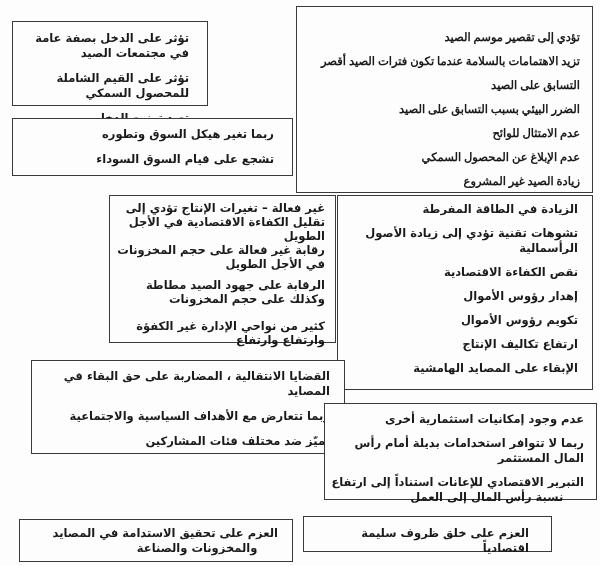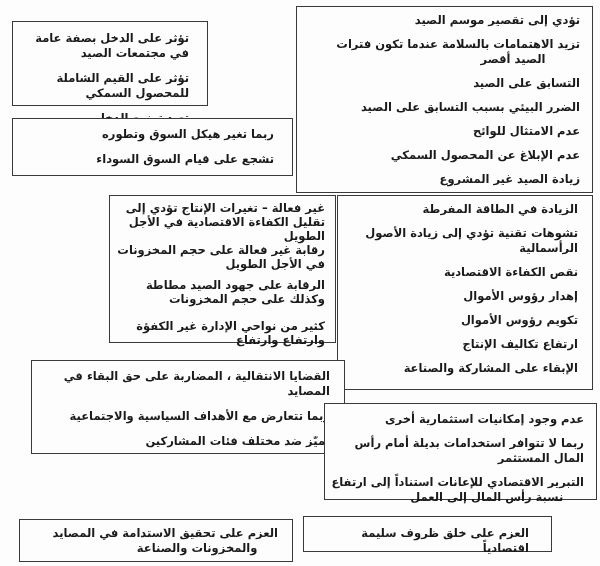--- a/index.html
+++ b/index.html
@@ -21,21 +21,21 @@
   .ln {
     font-size:11.5px;
     font-weight:bold;
     line-height:15px;
     text-align:right;
     margin-bottom:var(--gap,0px);
   }
   
   .b0 { right:auto; left:12px;  top:21px;  width:196px; height:85px;  padding:9px 18px 0 6px;  --gap:10px; }
   .b1 { left:12px;  top:118px; width:281px; height:58px;  padding:8px 18px 0 6px;  --gap:10px; }
-  .b2 { left:296px; top:6px;   width:297px; height:187px; padding:6px 12px 0 6px;  --gap:9px;  }
+  .b2 { left:296px; top:6px;   width:297px; height:187px; padding:23px 12px 0 6px;font-family:Liberation Serif, serif;  --gap:9px;  }
   .b3 { left:109px; top:195px; width:227px; height:148px; padding:5px 10px 0 5px;  --gap:0px;  }
   .b4 { left:337px; top:195px; width:256px; height:195px; padding:6px 14px 0 6px;  --gap:9px;  }
   .b5 { left:3px;   top:360px; width:314px; height:94px;  padding:8px 14px 0 8px;margin-left:28px;  --gap:10px; }
   .b6 { left:324px; top:403px; width:273px; height:97px;  padding:8px 12px 0 6px;  --gap:9px;  }
   .b7 { left:19px;  top:519px; width:274px; height:43px;  padding:6px 14px 0 8px;  --gap:0px;  }
   .b8 { left:303px; top:516px; width:249px; height:36px;  padding:9px 22px 0 8px;  --gap:0px;  }
 
   .b3 .ln { line-height:14px; }
   .mb7  { margin-bottom:7px !important; }
   .mb13 { margin-bottom:13px !important; }
@@ -76,21 +76,21 @@
     <div class="ln">كثير من نواحي الإدارة غير الكفؤة وارتفاع وارتفاع</div>
   </div>
 
   <div class="box b4">
     <div class="ln">الزيادة في الطاقة المفرطة</div>
     <div class="ln">تشوهات تقنية تؤدي إلى زيادة الأصول الرأسمالية</div>
     <div class="ln">نقص الكفاءة الاقتصادية</div>
     <div class="ln">إهدار رؤوس الأموال</div>
     <div class="ln">تكويم رؤوس الأموال</div>
     <div class="ln">ارتفاع تكاليف الإنتاج</div>
-    <div class="ln">الإبقاء على المشاركة والصناعة</div>
+    <div class="ln">الإبقاء على المصايد الهامشية</div>
   </div>
 
   <div class="box b5">
     <div class="ln">القضايا الانتقالية ، المضاربة على حق البقاء في المصايد</div>
     <div class="ln">ربما تتعارض مع الأهداف السياسية والاجتماعية</div>
     <div class="ln">تميّز ضد مختلف فئات المشاركين</div>
   </div>
 
   <div class="box b6">
     <div class="ln">عدم وجود إمكانيات استثمارية أخرى</div>

